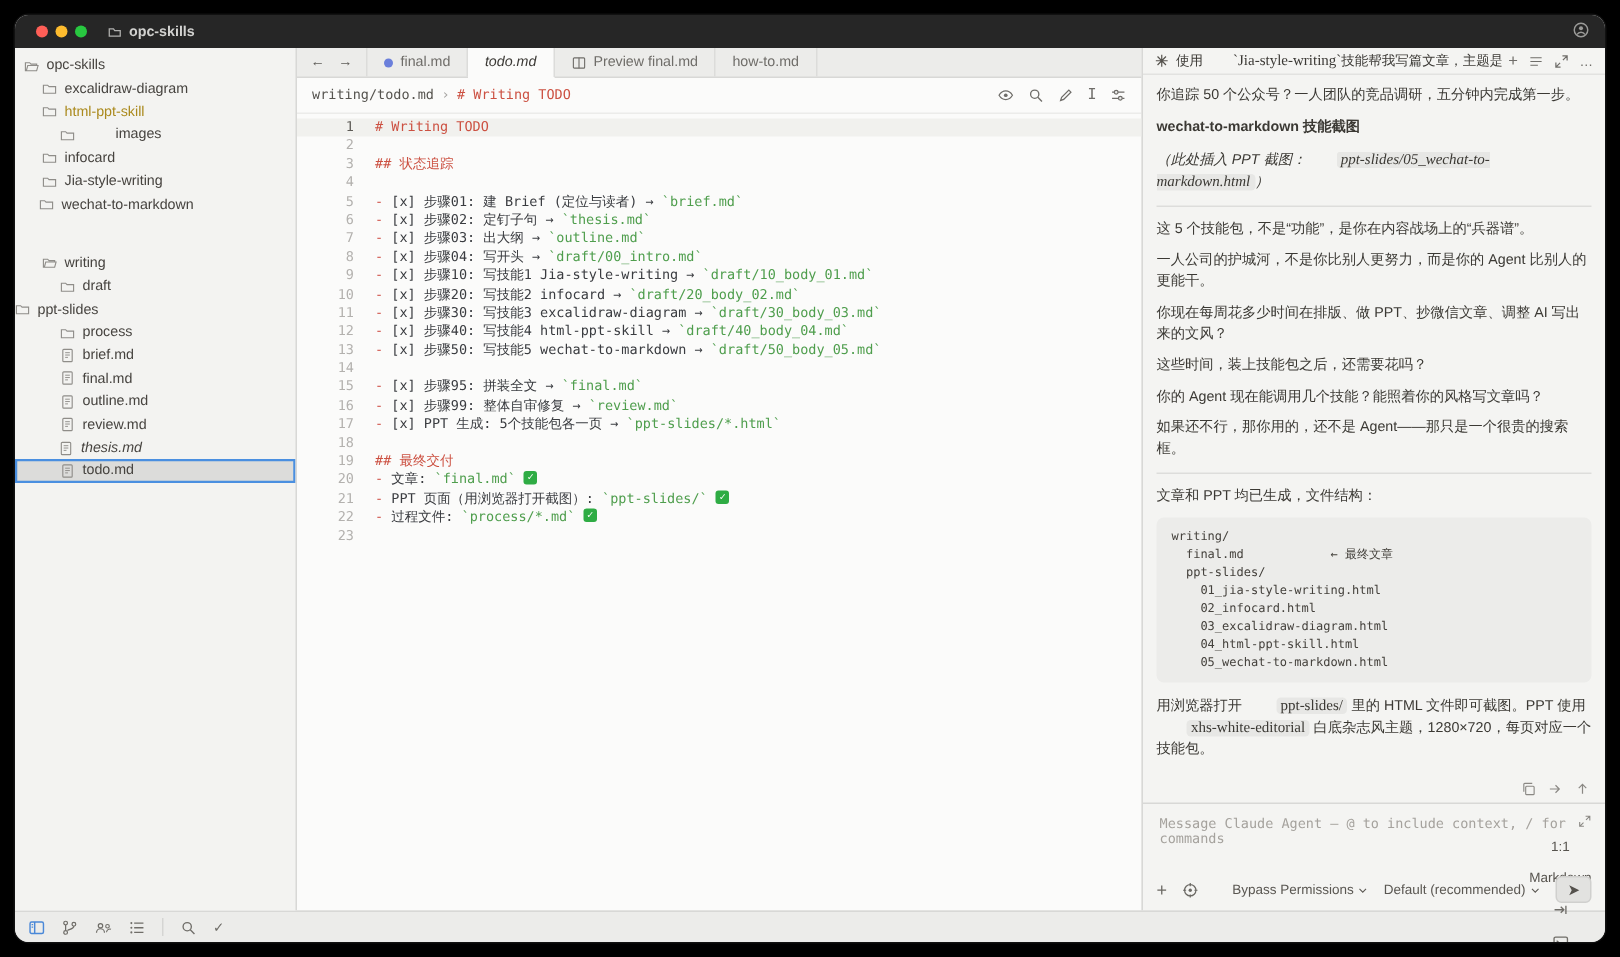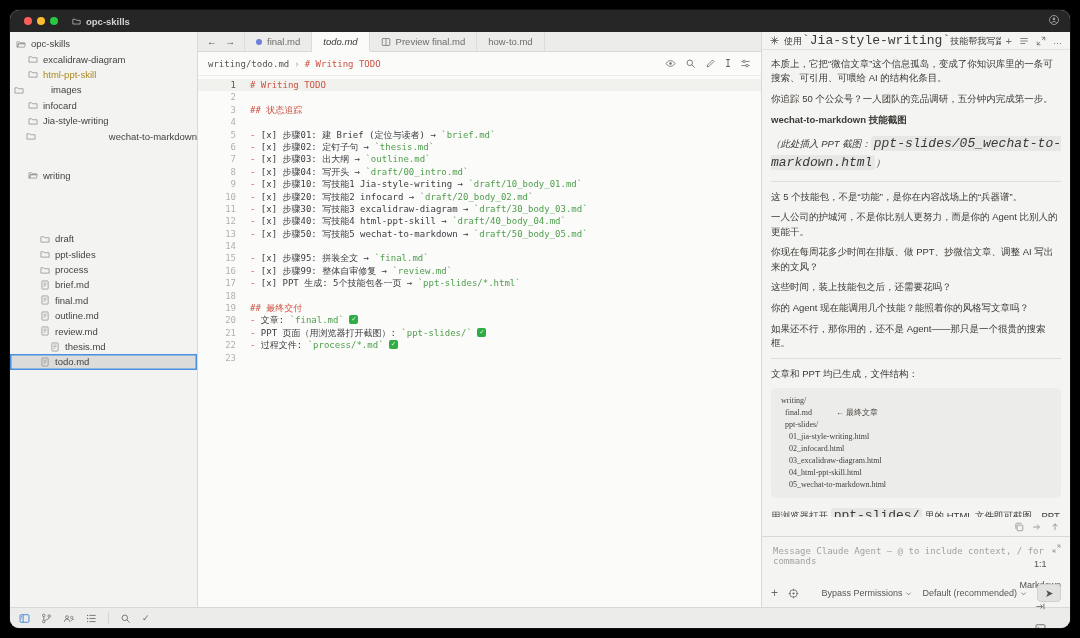--- a/index.html
+++ b/index.html
@@ -49,21 +49,21 @@
   
   .right-panel{width:308px;flex:0 0 308px;border-left:1px solid #d8d8d6;background:#f4f4f2;display:flex;flex-direction:column;min-height:0;}
   .rp-header{height:17px;flex:0 0 17px;display:flex;align-items:center;gap:5px;padding:0 8px;border-bottom:1px solid #e2e2e0;font-size:9px;color:#3c3a36;}
   .rp-msg{flex:1;min-width:0;overflow:hidden;white-space:nowrap;text-overflow:clip;}
   .rp-msg .inline-code{background:none;padding:0;}
   .rp-hicons{display:flex;gap:7px;align-items:center;color:#6f6d69;flex:0 0 auto;}
   .chat-scroll{flex:1;min-height:0;overflow:hidden;padding:7px 9px 0 9px;font-size:9.5px;color:#3b3934;line-height:1.5;}
   .para{margin:0 0 6.5px 0;}
   .para.b{font-weight:bold;}
   .para.i{font-style:italic;}
-  .inline-code{font-family:Liberation Mono, monospace;font-size:13px;background:#e7e7e5;border-radius:3px;padding:0 3px;}
+  .inline-code{font-family:Liberation Serif, serif;font-size:10px;background:#e7e7e5;border-radius:3px;padding:0 3px;margin-left:20px;}
   .chat-hr{border-top:1px solid #dddddb;margin:8px 0;}
   .chat-code{background:#ececea;border-radius:5px;padding:7px 10px;margin:2px 0 8px 0;
     font-family:"DejaVu Sans Mono","Liberation Mono",monospace;font-size:8px;line-height:1.5;color:#44413c;white-space:pre;overflow:hidden;}
   .rp-actions{height:15px;flex:0 0 15px;display:flex;justify-content:flex-end;align-items:center;gap:8px;padding:0 10px;color:#8a8884;margin:2px 0;}
   .rp-input{border-top:1px solid #d8d8d6;flex:0 0 auto;position:relative;padding:7px 9px 5px 9px;}
   .rp-input textarea{width:100%;height:33px;border:none;background:transparent;resize:none;outline:none;
     font-family:"DejaVu Sans Mono","Liberation Mono",monospace;font-size:9px;color:#3b3935;box-sizing:border-box;}
   .rp-input textarea::placeholder{color:#a5a29d;}
   .rp-expand{position:absolute;right:9px;top:7px;color:#8a8884;}
   .rp-controls{display:flex;align-items:center;gap:10px;font-size:9px;color:#5a5752;padding-top:3px;}
@@ -127,21 +127,21 @@
           <span>excalidraw-diagram</span>
         </div>
         <div class="sb-row" style="padding-left: 18px; text-align: right;">
           <span class="sb-icon">
             <svg width="10" height="10" viewBox="0 0 16 16">
               <path d="M1.5 4.5h4.5L7.5 6h7v7h-13z" fill="none" stroke="#8f8d89" stroke-width="1.2"></path>
             </svg>
           </span>
           <span style="color: rgb(171, 138, 30);">html-ppt-skill</span>
         </div>
-        <div class="sb-row" style="padding-left: 4px; gap: 27px;">
+        <div class="sb-row" style="padding-left: 30px; gap: 27px;">
           <span class="sb-icon">
             <svg width="10" height="10" viewBox="0 0 16 16">
               <path d="M1.5 4.5h4.5L7.5 6h7v7h-13z" fill="none" stroke="#8f8d89" stroke-width="1.2"></path>
             </svg>
           </span>
           <span>images</span>
         </div>
         <div class="sb-row" style="padding-left: 18px;">
           <span class="sb-icon">
             <svg width="10" height="10" viewBox="0 0 16 16">
@@ -151,45 +151,45 @@
           <span>infocard</span>
         </div>
         <div class="sb-row" style="padding-left: 18px;">
           <span class="sb-icon">
             <svg width="10" height="10" viewBox="0 0 16 16">
               <path d="M1.5 4.5h4.5L7.5 6h7v7h-13z" fill="none" stroke="#8f8d89" stroke-width="1.2"></path>
             </svg>
           </span>
           <span>Jia-style-writing</span>
         </div>
-        <div class="sb-row" style="padding-left: 16px; justify-content: space-between;">
+        <div class="sb-row" style="padding-left: 16px;">
           <span class="sb-icon">
             <svg width="10" height="10" viewBox="0 0 16 16">
               <path d="M1.5 4.5h4.5L7.5 6h7v7h-13z" fill="none" stroke="#8f8d89" stroke-width="1.2"></path>
             </svg>
           </span>
           <span>wechat-to-markdown</span>
         </div>
         <div class="sb-row" style="padding-left: 18px; margin-top: 24px;">
           <span class="sb-icon">
             <svg width="10" height="10" viewBox="0 0 16 16">
               <path d="M1.5 4.5h4.5L7.5 6h6v1.5H4L2.5 13h-1zM2.5 13h11l1.5-5.5H4z" fill="none" stroke="#8f8d89" stroke-width="1.2"></path>
             </svg>
           </span>
           <span>writing</span>
         </div>
-        <div class="sb-row" style="padding-left: 30px; margin-top: 48px;">
+        <div class="sb-row" style="padding-left: 30px;">
           <span class="sb-icon">
             <svg width="10" height="10" viewBox="0 0 16 16">
               <path d="M1.5 4.5h4.5L7.5 6h7v7h-13z" fill="none" stroke="#8f8d89" stroke-width="1.2"></path>
             </svg>
           </span>
           <span>draft</span>
         </div>
-        <div class="sb-row" style="padding-left: 30px;">
+        <div class="sb-row" style="">
           <span class="sb-icon">
             <svg width="10" height="10" viewBox="0 0 16 16">
               <path d="M1.5 4.5h4.5L7.5 6h7v7h-13z" fill="none" stroke="#8f8d89" stroke-width="1.2"></path>
             </svg>
           </span>
           <span>ppt-slides</span>
         </div>
         <div class="sb-row" style="padding-left: 30px;">
           <span class="sb-icon">
             <svg width="10" height="10" viewBox="0 0 16 16">
@@ -227,21 +227,21 @@
         </div>
         <div class="sb-row" style="padding-left: 30px;">
           <span class="sb-icon">
             <svg width="10" height="10" viewBox="0 0 16 16">
               <rect x="3" y="1.5" width="10" height="13" rx="1" fill="none" stroke="#8f8d89" stroke-width="1.2"></rect>
               <path d="M5.5 5h5M5.5 7.5h5M5.5 10h3" stroke="#8f8d89" stroke-width="1"></path>
             </svg>
           </span>
           <span>review.md</span>
         </div>
-        <div class="sb-row" style="padding-left: 40px;">
+        <div class="sb-row" style="padding-left: 29px; font-style: italic;">
           <span class="sb-icon">
             <svg width="10" height="10" viewBox="0 0 16 16">
               <rect x="3" y="1.5" width="10" height="13" rx="1" fill="none" stroke="#8f8d89" stroke-width="1.2"></rect>
               <path d="M5.5 5h5M5.5 7.5h5M5.5 10h3" stroke="#8f8d89" stroke-width="1"></path>
             </svg>
           </span>
           <span>thesis.md</span>
         </div>
         <div class="sb-row selected" style="padding-left: 30px;">
           <span class="sb-icon">
@@ -358,34 +358,33 @@
             </span>
           <span>
               <svg width="10" height="10" viewBox="0 0 16 16">
                 <path d="M9 2h5v5M7 14H2V9M14 2L9.5 6.5M2 14l4.5-4.5" fill="none" stroke="#6f6d69" stroke-width="1.3"></path>
               </svg>
             </span>
           <span>…</span>
         </span>
       </div>
       <div class="chat-scroll" id="chat">
-          <div class="para">本质上，它把“微信文章”这个信息孤岛，变成了你知识库里的一条可搜索、可引用、可喂给 AI 的结构化条目。</div>
           <div class="para">你追踪 50 个公众号？一人团队的竞品调研，五分钟内完成第一步。</div>
           <div class="para b">wechat-to-markdown 技能截图</div>
           <div class="para i">（此处插入 PPT 截图：<span class="inline-code">ppt-slides/05_wechat-to-markdown.html</span>）</div>
           <div class="chat-hr"></div>
           <div class="para">这 5 个技能包，不是“功能”，是你在内容战场上的“兵器谱”。</div>
           <div class="para">一人公司的护城河，不是你比别人更努力，而是你的 Agent 比别人的更能干。</div>
           <div class="para">你现在每周花多少时间在排版、做 PPT、抄微信文章、调整 AI 写出来的文风？</div>
           <div class="para">这些时间，装上技能包之后，还需要花吗？</div>
           <div class="para">你的 Agent 现在能调用几个技能？能照着你的风格写文章吗？</div>
           <div class="para">如果还不行，那你用的，还不是 Agent——那只是一个很贵的搜索框。</div>
           <div class="chat-hr"></div>
           <div class="para">文章和 PPT 均已生成，文件结构：</div>
-          <pre class="chat-code" style="margin: 2px 0px 8px; font-family: Liberation Serif, serif;">writing/
+          <pre class="chat-code" style="margin: 2px 0px 8px;">writing/
   final.md            ← 最终文章
   ppt-slides/
     01_jia-style-writing.html
     02_infocard.html
     03_excalidraw-diagram.html
     04_html-ppt-skill.html
     05_wechat-to-markdown.html</pre>
           <div class="para">用浏览器打开 <span class="inline-code">ppt-slides/</span> 里的 HTML 文件即可截图。PPT 使用 <span class="inline-code">xhs-white-editorial</span> 白底杂志风主题，1280×720，每页对应一个技能包。</div>
         </div>
       <div class="rp-actions">

